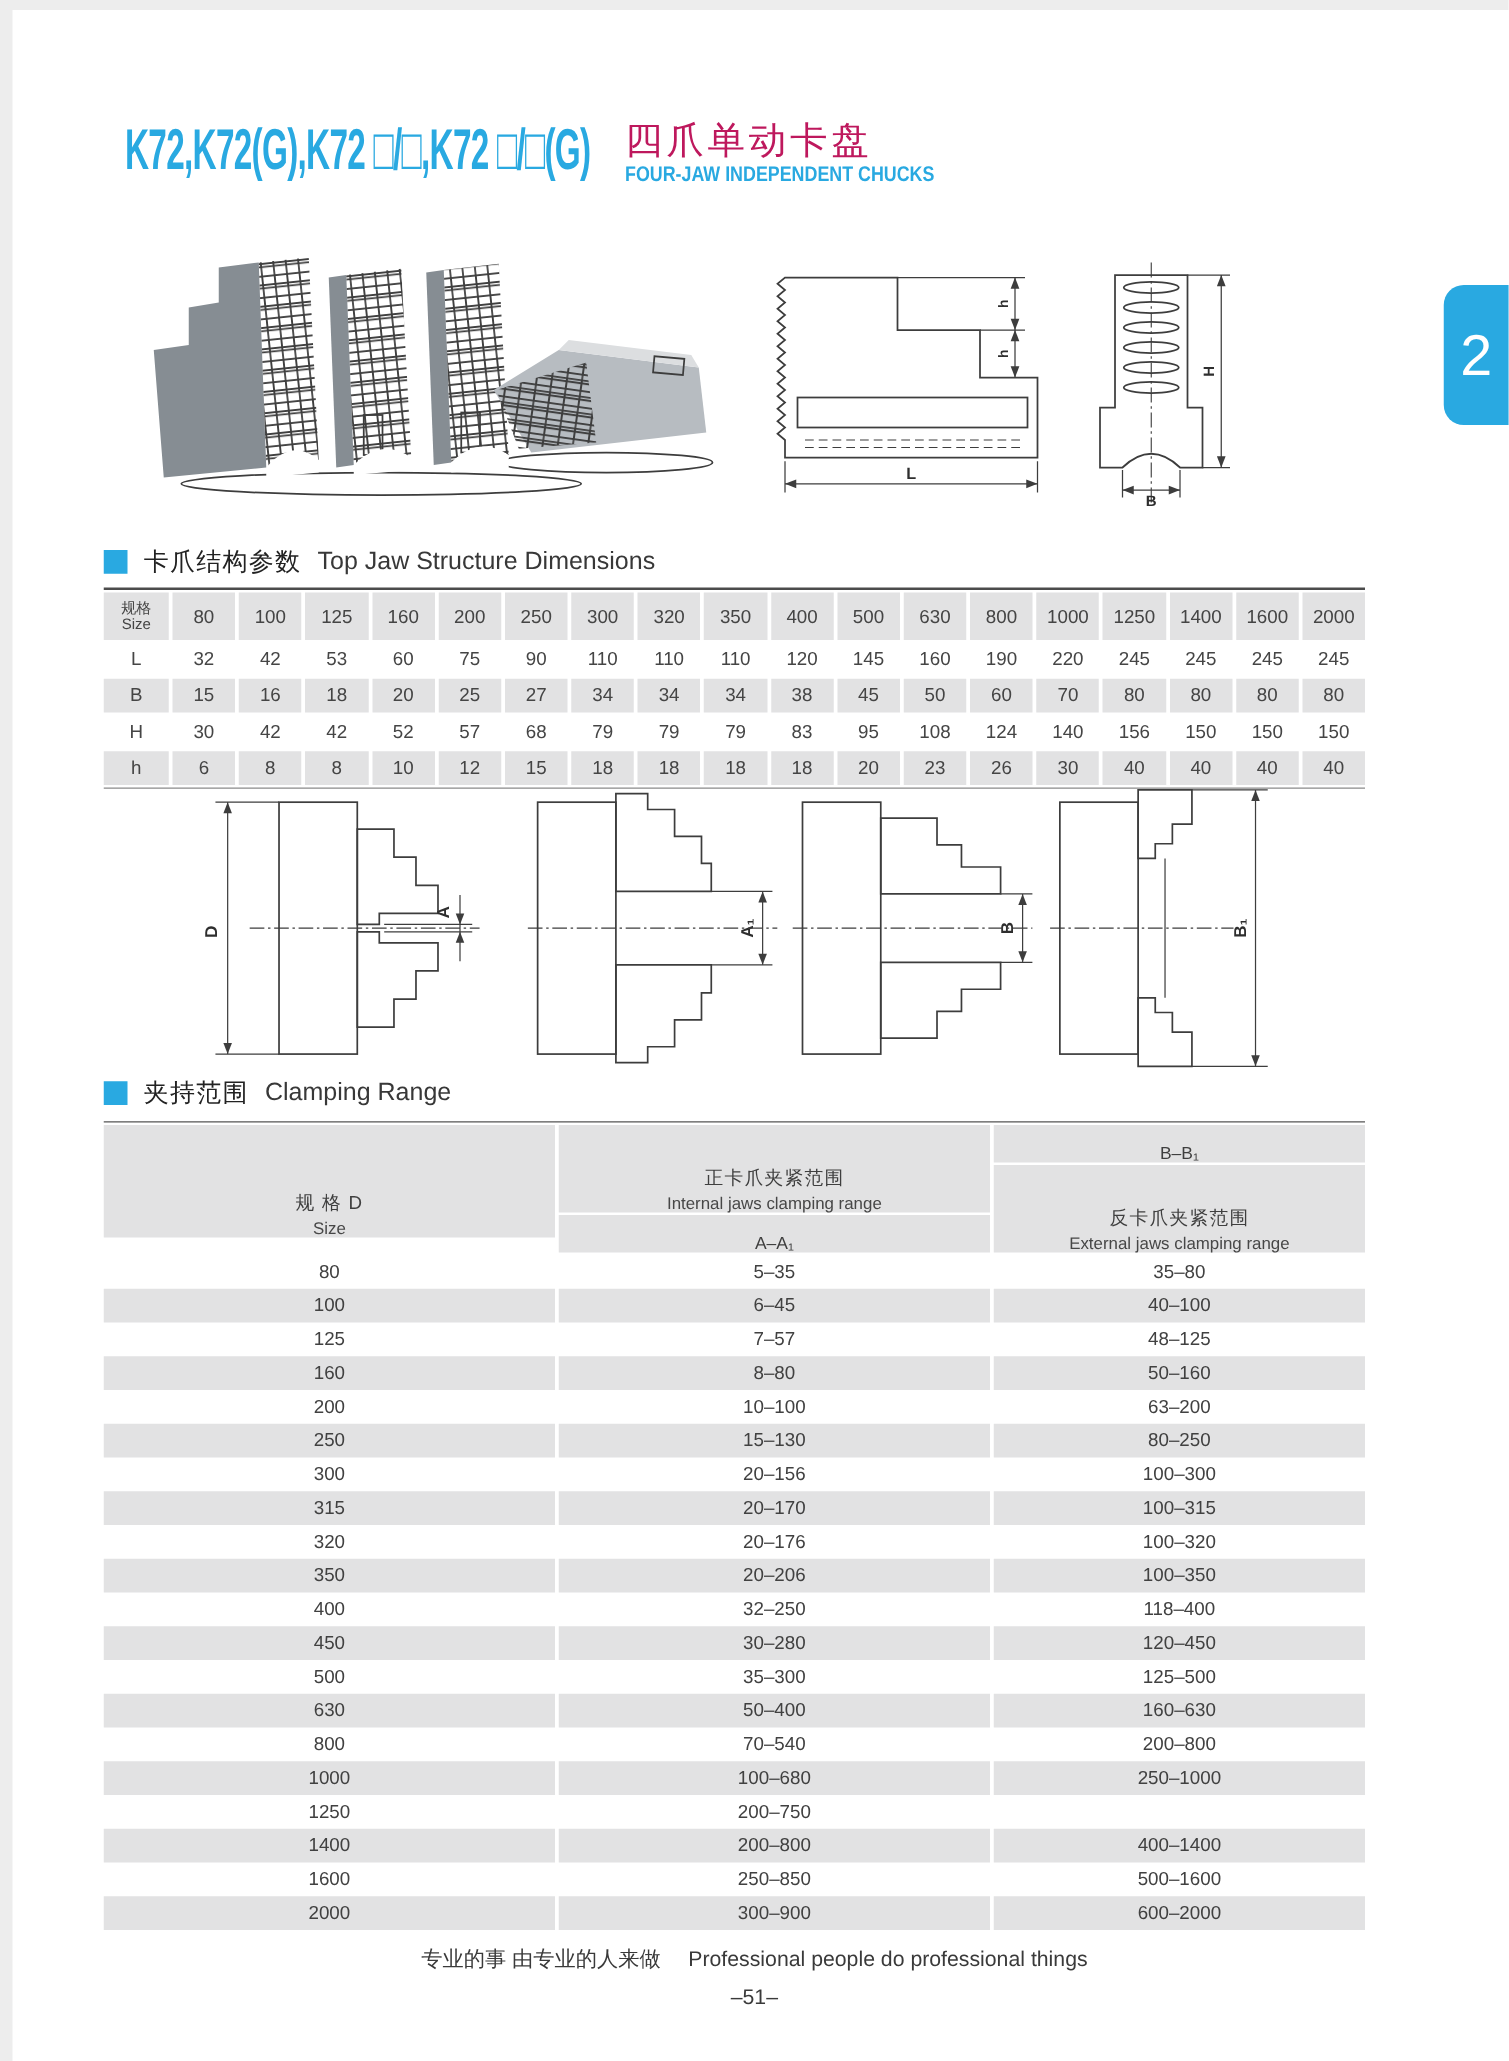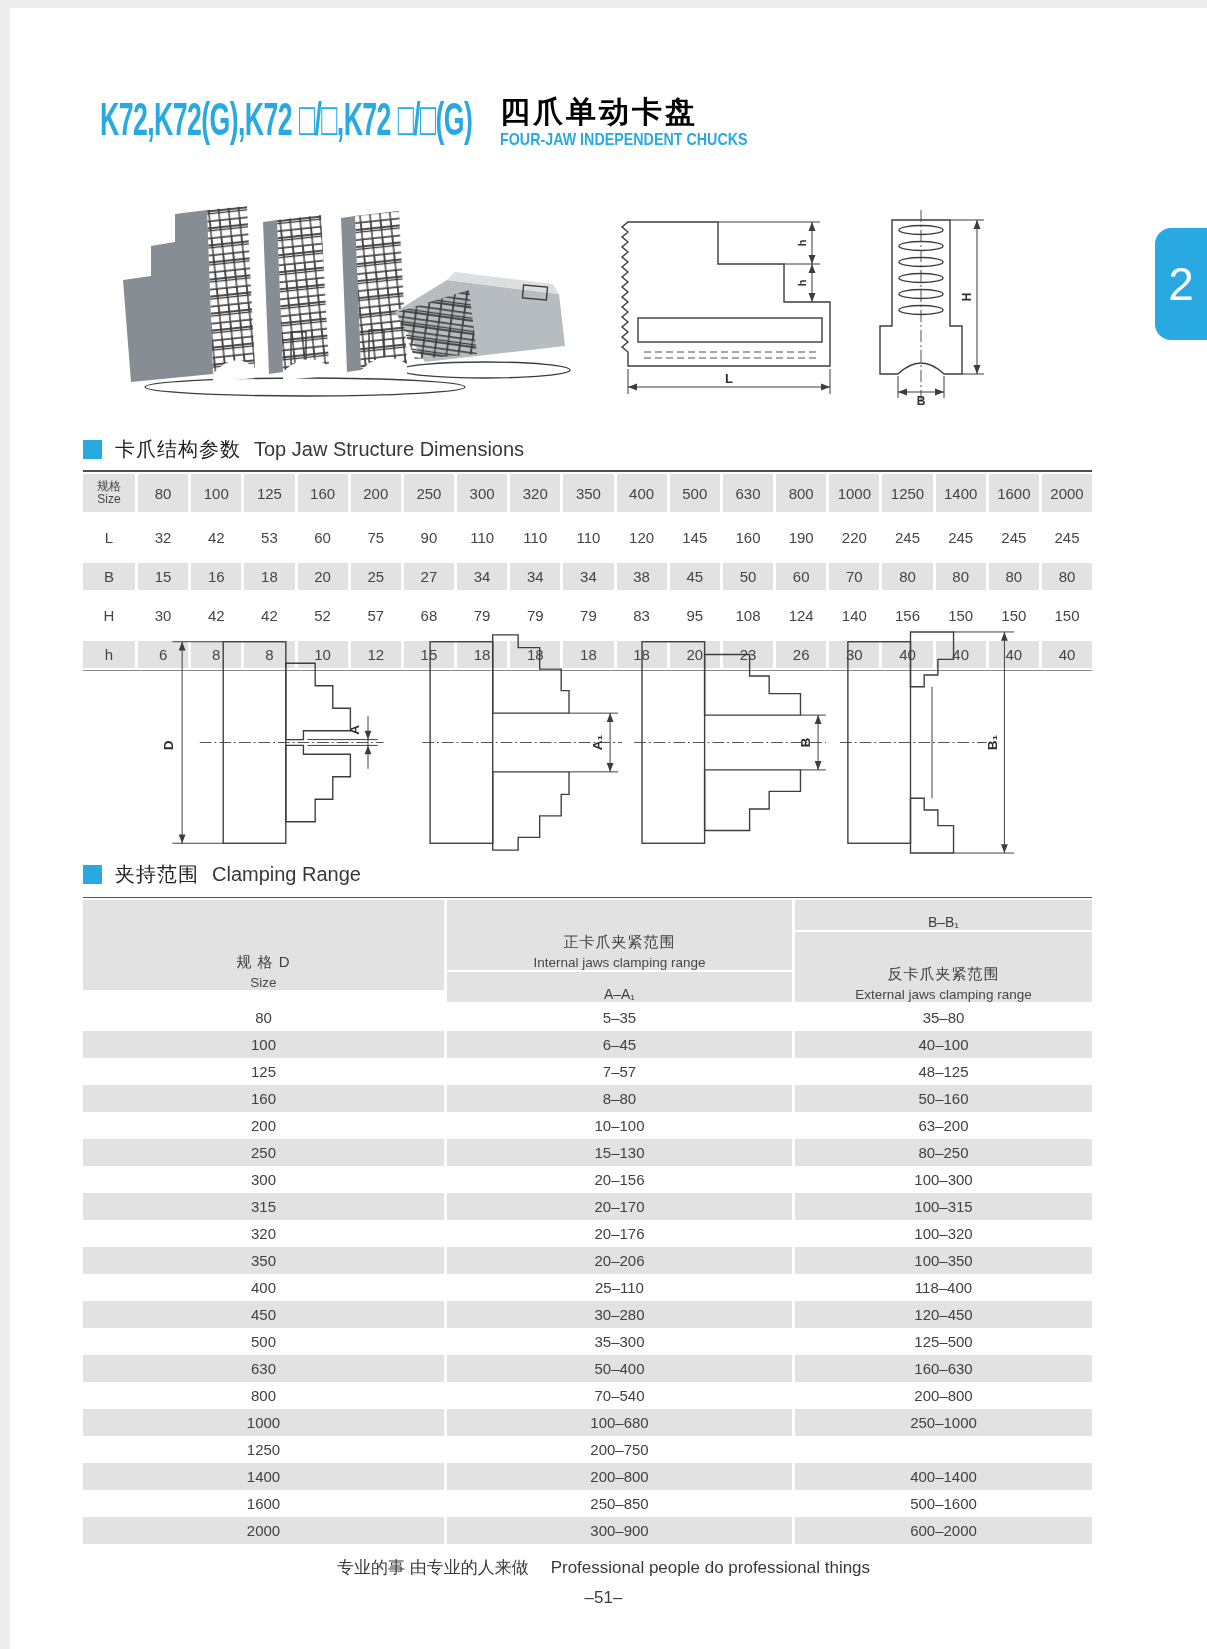--- a/index.html
+++ b/index.html
@@ -8,39 +8,39 @@
     font-family:"Liberation Sans","DejaVu Sans",sans-serif;color:#3c3c3c;
   }
   .edge-l{position:absolute;left:0;top:0;width:10px;height:100%;background:#ededed}
   .edge-t{position:absolute;left:0;top:0;width:100%;height:8px;background:#ededed}
 
   
   .title{
     position:absolute;left:100px;top:92px;font-size:46px;font-weight:bold;color:#29a9e1;
     white-space:nowrap;letter-spacing:-1px;transform:scaleX(.58);transform-origin:0 0;
   }
-  .sub-cn{position:absolute;left:500px;top:92px;font-size:30px;font-weight:bold;color:#000000;letter-spacing:3px}
+  .sub-cn{position:absolute;left:500px;top:92px;font-size:30px;font-weight:normal;color:#be185d;letter-spacing:3px}
   .sub-en{position:absolute;left:500px;top:130px;font-size:17px;color:#29a9e1;white-space:nowrap;transform:scaleX(.84);transform-origin:0 0;font-weight:bold}
 
   .side-tab{
     position:absolute;left:1155px;top:228px;width:52px;height:112px;background:#29a9e1;
     border-radius:16px 0 0 16px;display:flex;align-items:center;justify-content:center;
     color:#fff;font-size:46px;font-weight:400;
   }
 
   
   .sec{position:absolute;left:83px;display:flex;align-items:center;gap:13px;white-space:nowrap}
   .sec .sq{width:19px;height:19px;background:#29a9e1;flex:0 0 auto}
   .sec .cn{font-size:20px;font-weight:normal;color:#222;letter-spacing:1px}
   .sec .en{font-size:20px;color:#383838}
   #sec1{top:436px}
   #sec2{top:861px}
 
   
-  #t1{position:absolute;left:83px;top:470px;width:1009px;display:flex;flex-direction:column;gap:12px;
+  #t1{position:absolute;left:83px;top:470px;width:1009px;display:flex;flex-direction:column;gap:2px;
       border-top:2px solid #4c4c4c;border-bottom:1px solid #8a8a8a;padding:2px 0 2px 0}
   .t1-row{display:flex;gap:3px}
   .t1-row .c{flex:1;display:flex;align-items:center;justify-content:center;font-size:15px;color:#454545;height:27px}
   .t1-row.head .c{height:38px}
   .t1-row .lab{flex:0 0 52px}
   .sh{background:#e2e2e3}
   .corner{flex-direction:column;line-height:13px;font-size:12px;color:#555}
   .corner div{font-size:12px}
 
   
@@ -422,21 +422,21 @@
         <div class="t2b cell2">20–176</div>
         <div class="t2c cell2">100–320</div>
       </div>
       <div class="t2-row sh2">
         <div class="t2a cell2">350</div>
         <div class="t2b cell2">20–206</div>
         <div class="t2c cell2">100–350</div>
       </div>
       <div class="t2-row">
         <div class="t2a cell2">400</div>
-        <div class="t2b cell2">25–110</div>
+        <div class="t2b cell2">32–250</div>
         <div class="t2c cell2">118–400</div>
       </div>
       <div class="t2-row sh2">
         <div class="t2a cell2">450</div>
         <div class="t2b cell2">30–280</div>
         <div class="t2c cell2">120–450</div>
       </div>
       <div class="t2-row">
         <div class="t2a cell2">500</div>
         <div class="t2b cell2">35–300</div>

